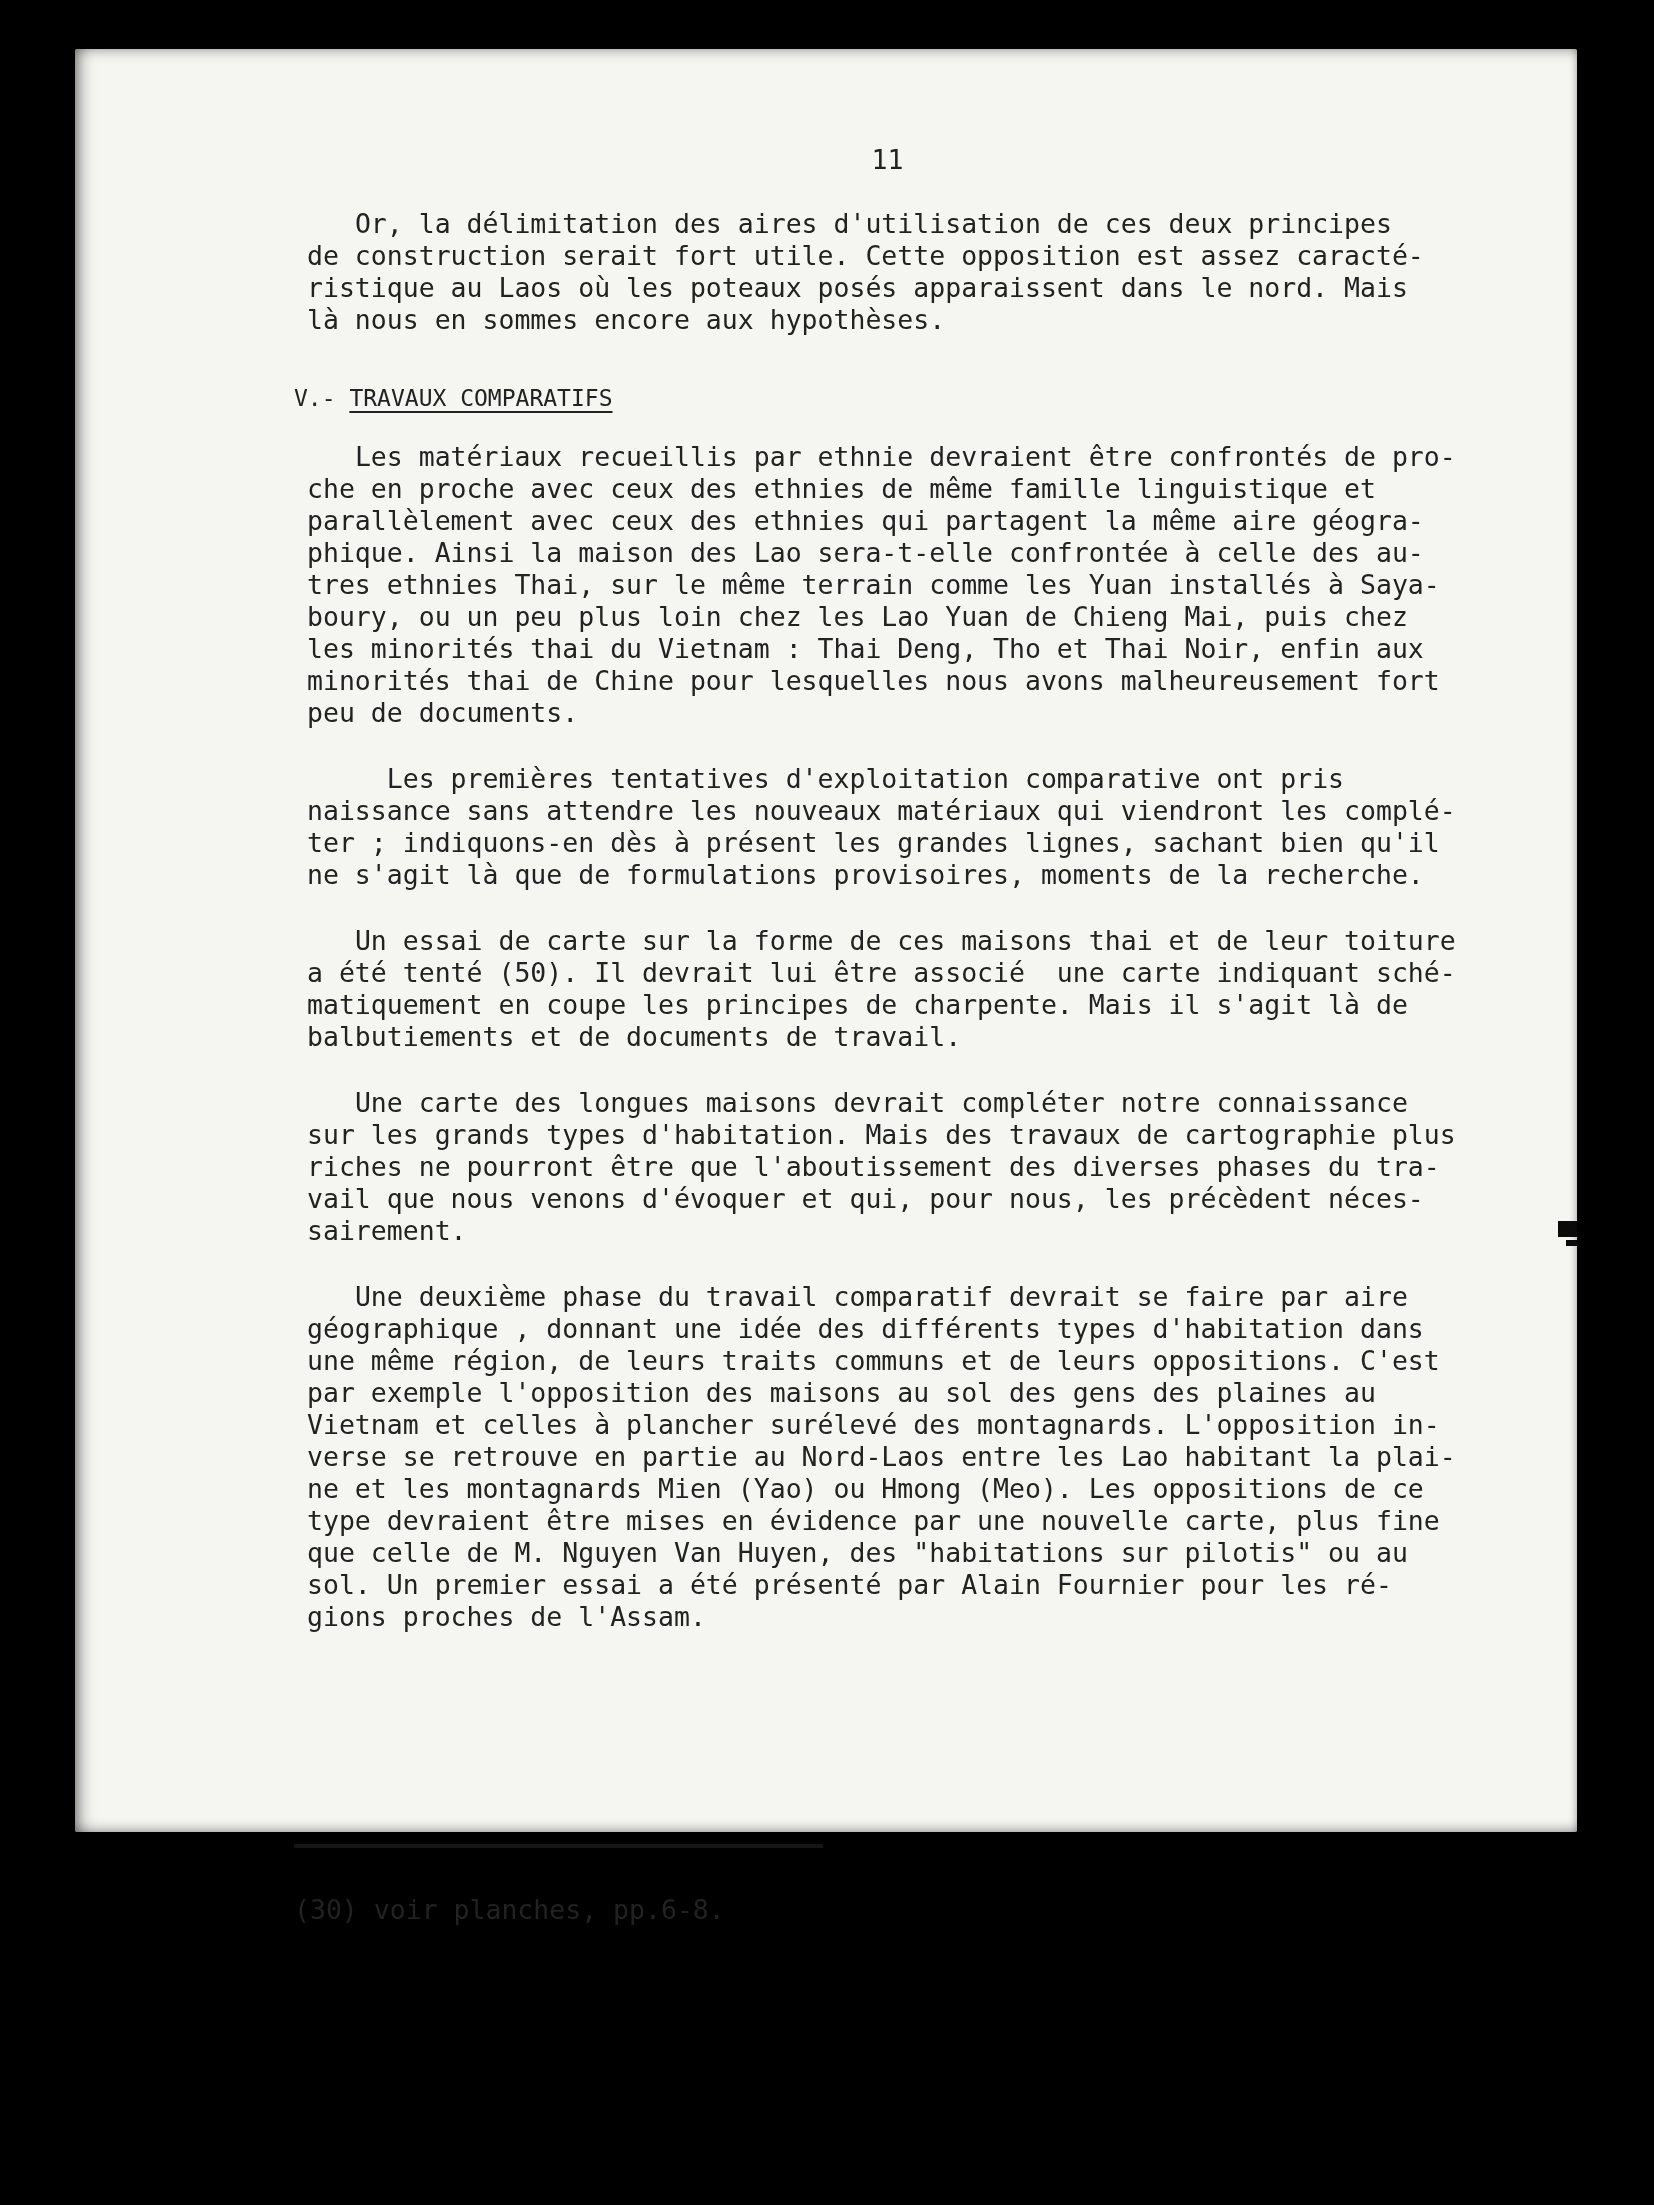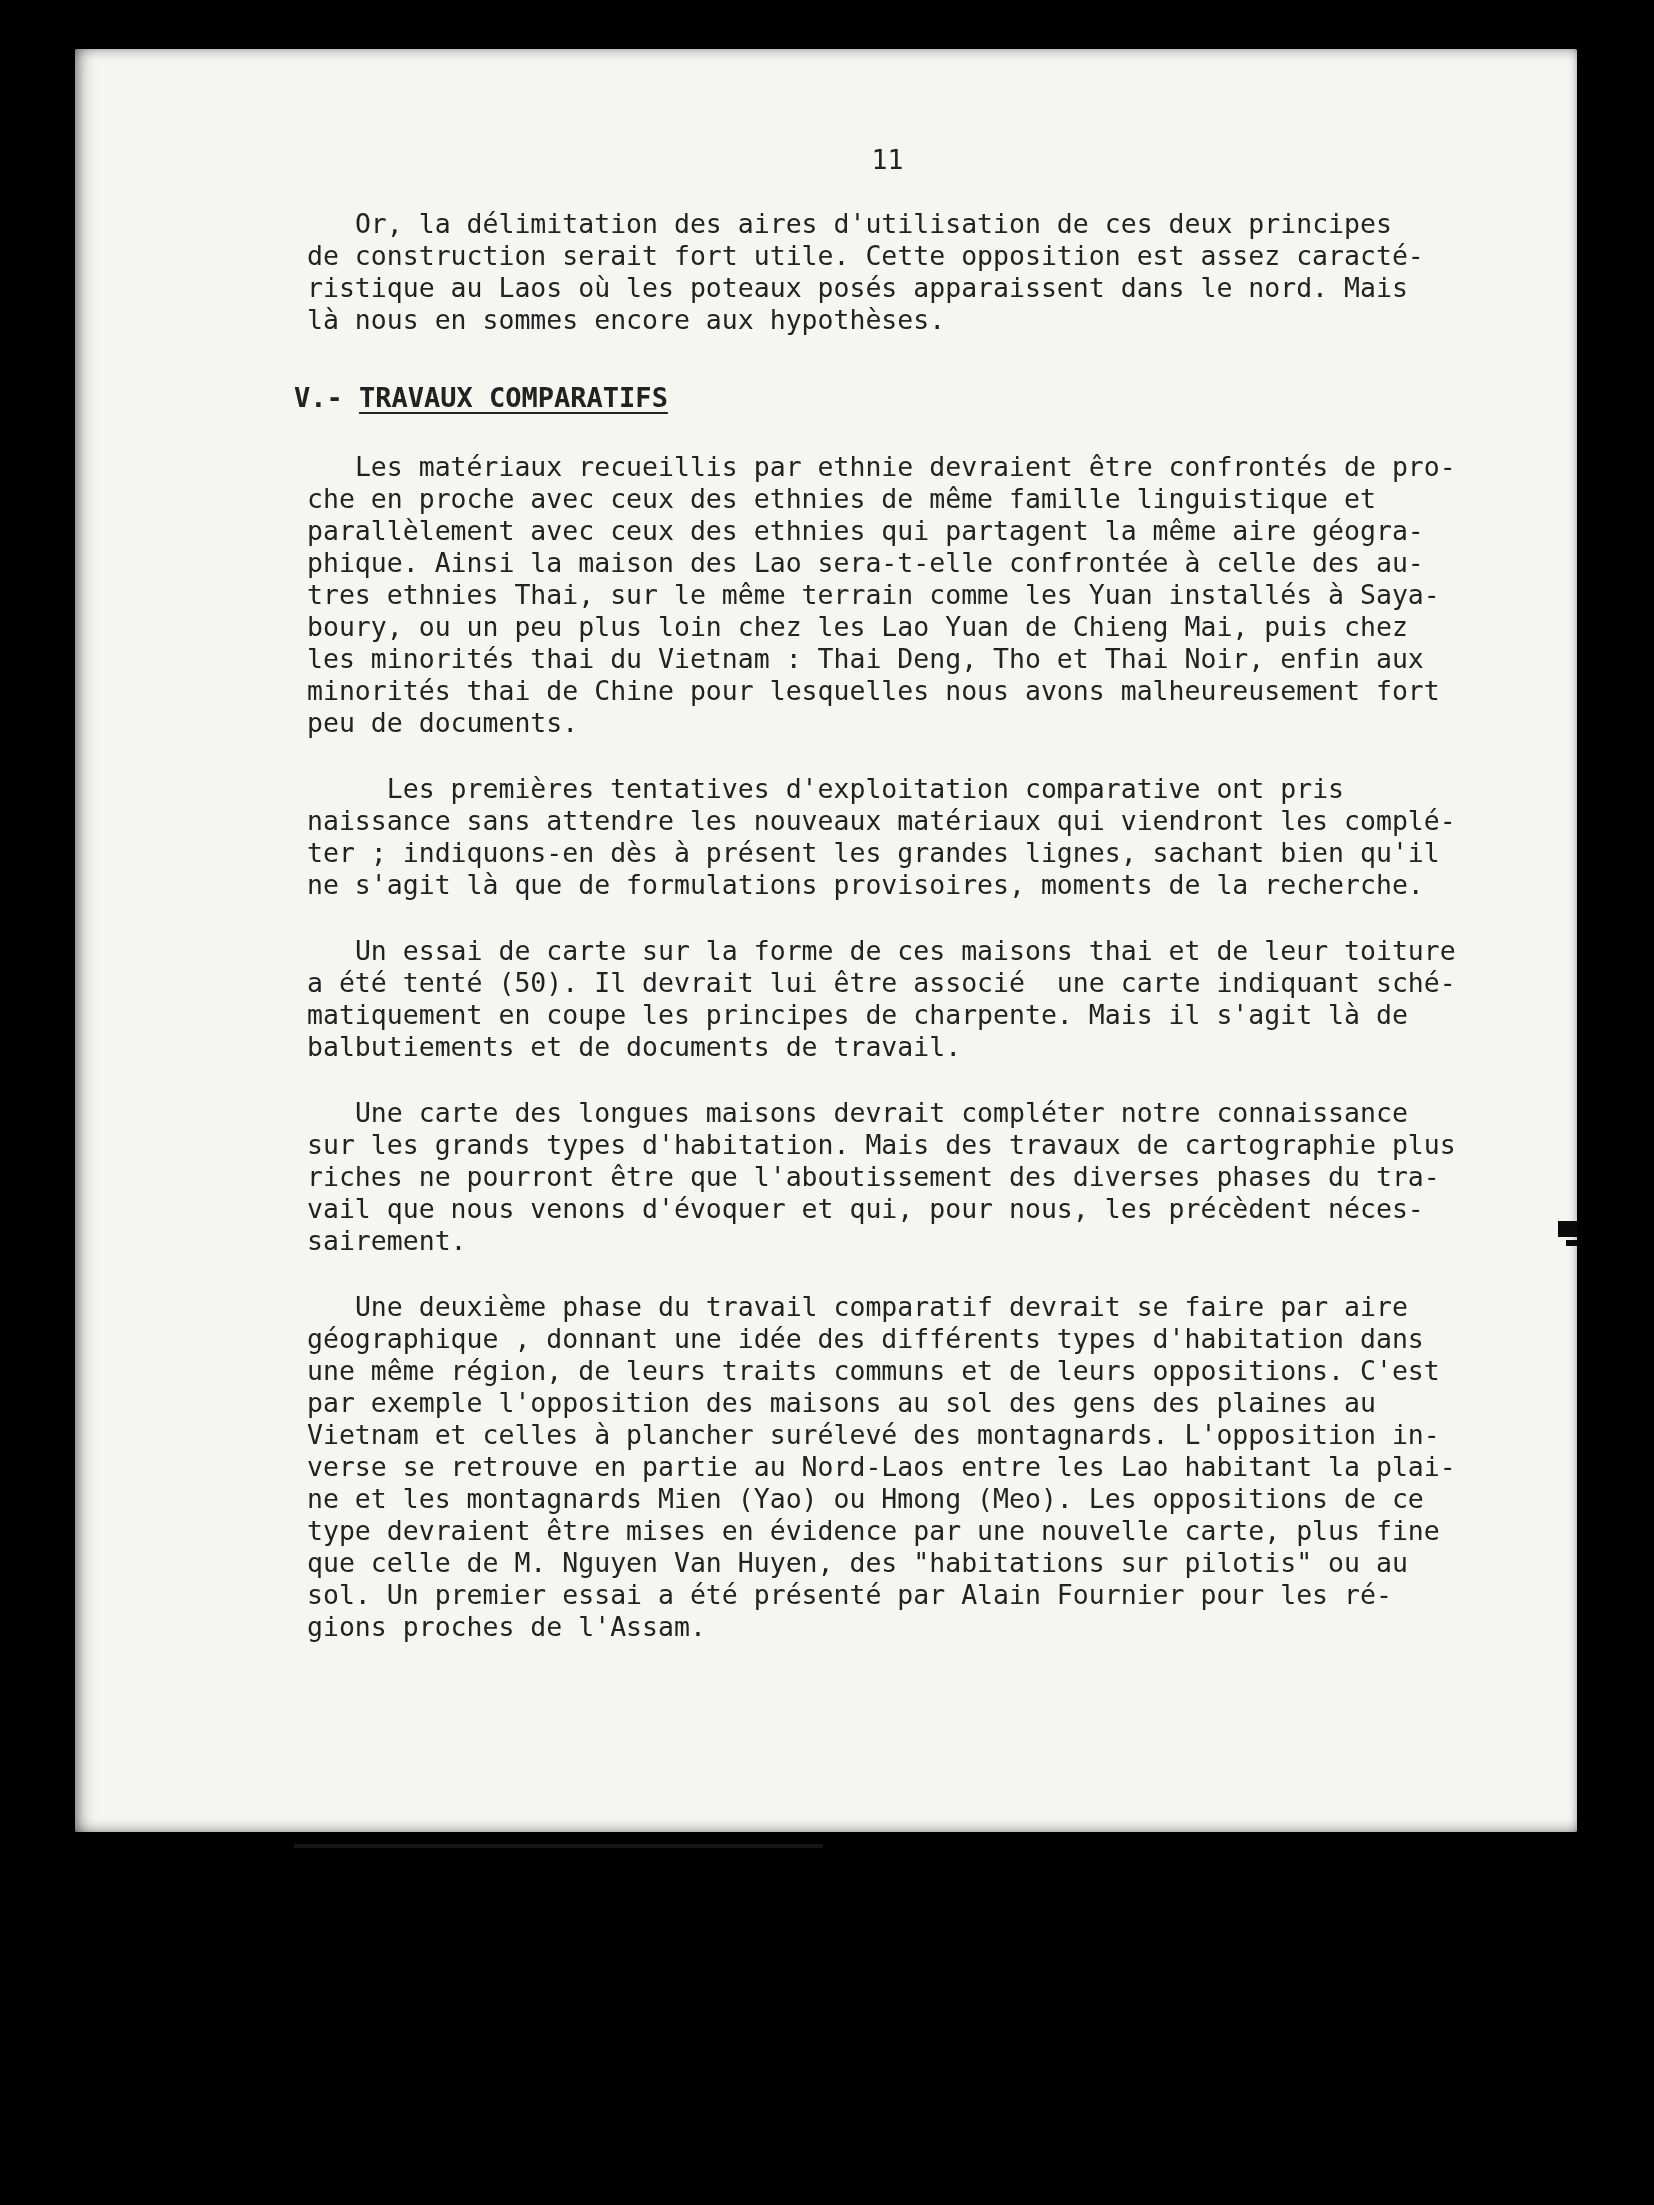--- a/index.html
+++ b/index.html
@@ -43,23 +43,23 @@
   }
   .page-number {
     text-align: center;
     margin: 0 0 32px 0;
   }
   .para {
     white-space: pre-wrap;
     margin: 0 0 34px 13px;
   }
   .heading {
-    font-size: 27px;
-    font-weight: bold;
-    margin: 46px 0 37px 0;
+    font-size: 23px;
+    font-weight: normal;
+    margin: 46px 0 27px 0;
     white-space: pre;
   }
   .underlined {
     text-decoration: underline;
     text-decoration-thickness: 2.2px;
     text-underline-offset: 5.3px;
   }
   .footnote-block {
     position: absolute;
     left: 219px;
@@ -135,18 +135,19 @@
 Vietnam et celles à plancher surélevé des montagnards. L'opposition in-
 verse se retrouve en partie au Nord-Laos entre les Lao habitant la plai-
 ne et les montagnards Mien (Yao) ou Hmong (Meo). Les oppositions de ce
 type devraient être mises en évidence par une nouvelle carte, plus fine
 que celle de M. Nguyen Van Huyen, des "habitations sur pilotis" ou au
 sol. Un premier essai a été présenté par Alain Fournier pour les ré-
 gions proches de l'Assam.</p>
     </div>
     <div class="footnote-block">
       <div class="footnote-rule"></div>
+      <p class="para footnote-text">(30) voir planches, pp.6-8.</p>
     </div>
     <div class="edge-mark"></div>
     <div class="edge-mark-2"></div>
   </div>
 </div>
 
 
 </body></html>

